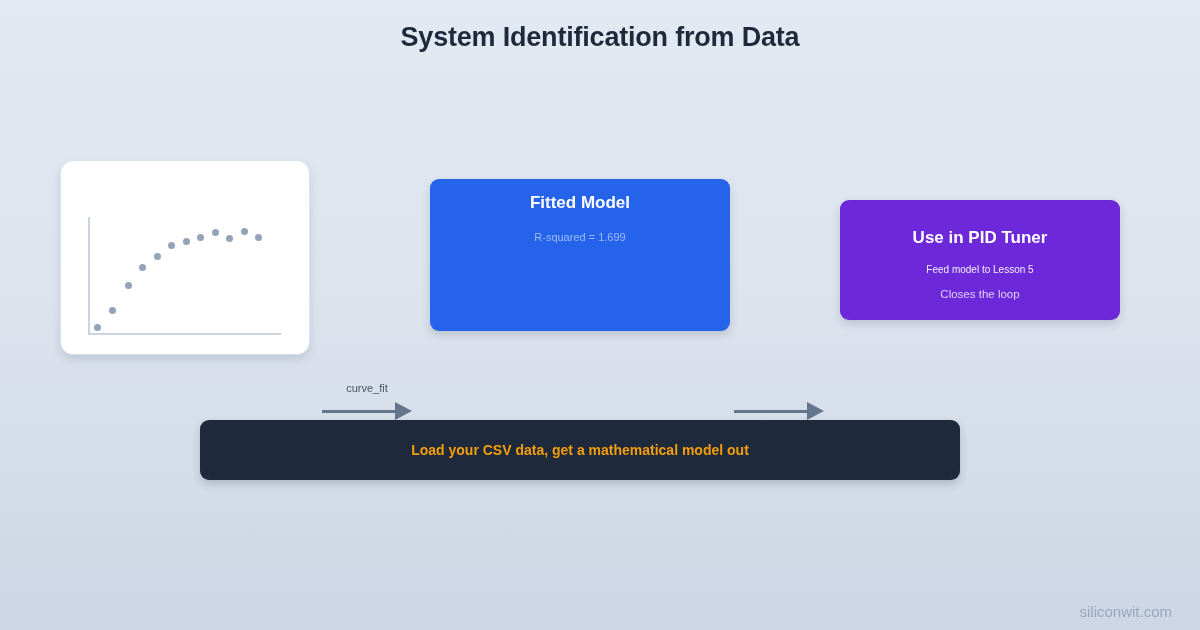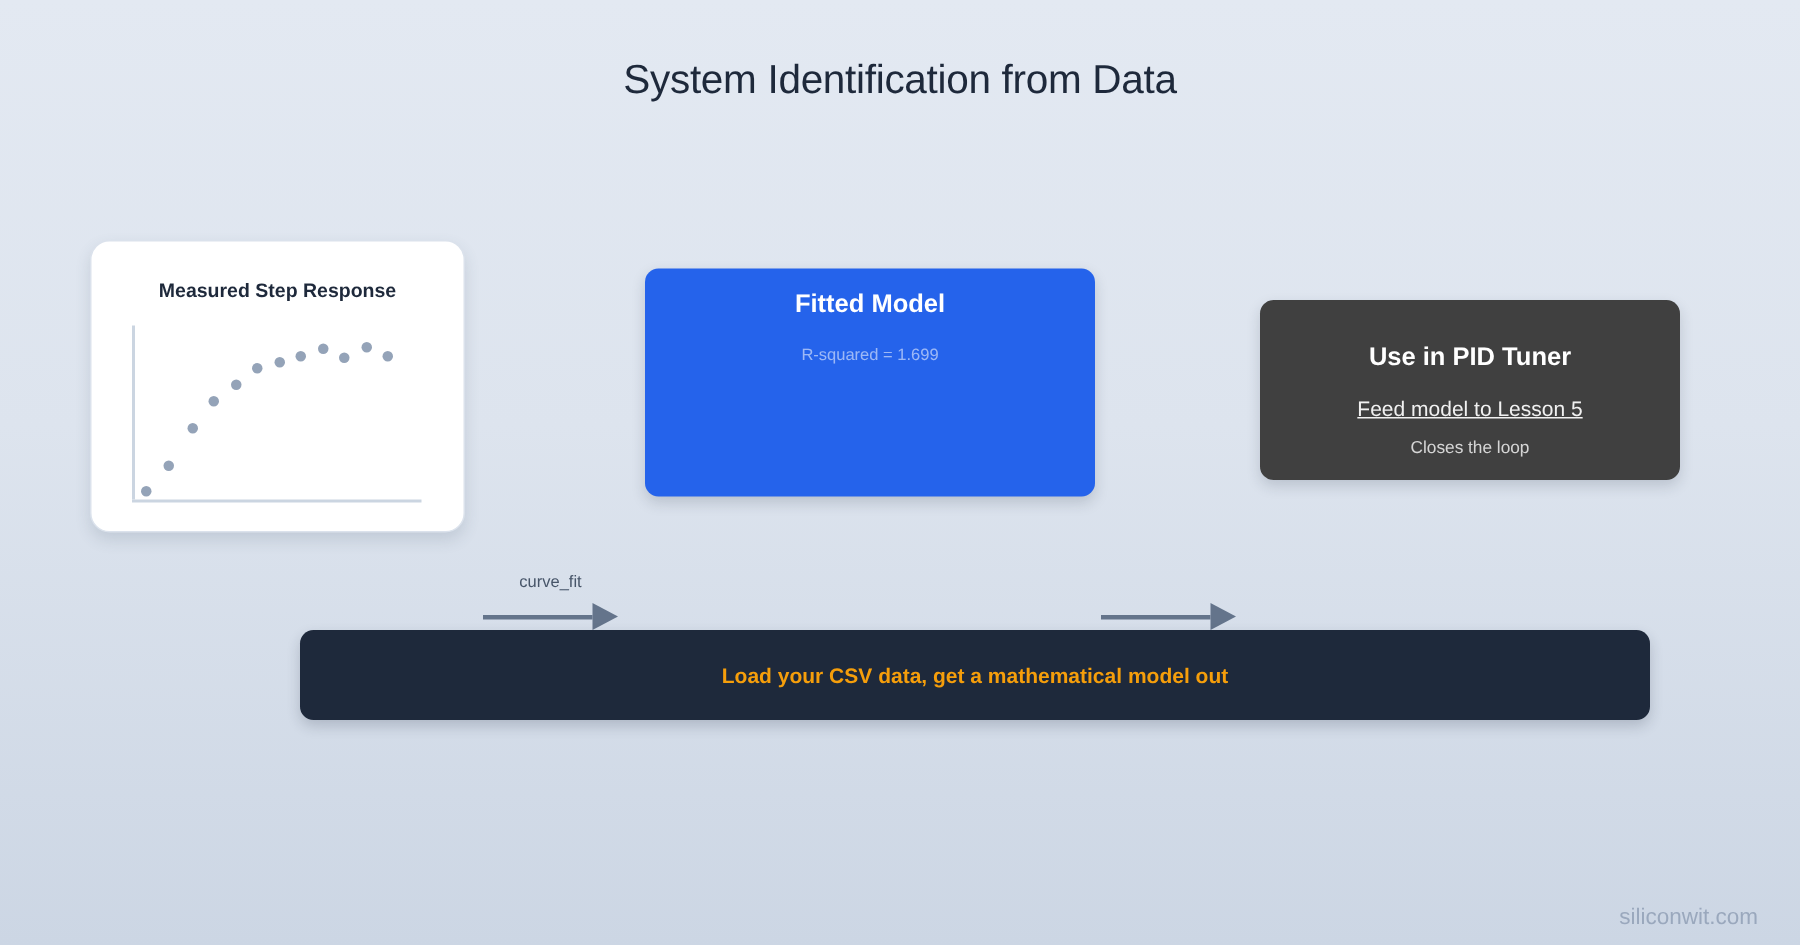--- a/index.html
+++ b/index.html
@@ -7,23 +7,23 @@
   body {
     font-family: "Liberation Sans", sans-serif;
     background: linear-gradient(180deg, #e3e9f2 0%, #dde4ee 45%, #ccd6e4 100%);
     position: relative;
     overflow: hidden;
   }
 
   
   .header { position:absolute; top:0; left:0; width:1200px; text-align:center; }
   .page-title {
-    margin-top:38px;
+    margin-top:22px;
     font-size:27px;
-    font-weight:normal;
+    font-weight:bold;
     color:#1e293b;
     letter-spacing:-0.2px;
   }
   .page-subtitle {
     margin-top:16px;
     font-size:14px;
     color:#64748b;
     font-weight:normal;
   }
 
@@ -113,32 +113,32 @@
     padding-top:14px;
   }
   #box-fitted .b-title { margin-bottom:18px; }
   #box-fitted .l1 { opacity:0.95; margin-bottom:16px; }
   #box-fitted .l2 { opacity:0.78; margin-bottom:15px; font-size:12.5px; }
   #box-fitted .l3 { opacity:0.55; font-size:11px; }
 
   #box-pid {
     left:840px; top:45px;
     width:280px; height:120px;
-    background:#404040;
+    background:#6d28d9;
     padding-top:28px;
   }
   #box-pid .b-title { margin-bottom:16px; }
-  #box-pid .l1 { opacity:0.93; margin-bottom:13px; font-size:14px;text-decoration:underline; }
+  #box-pid .l1 { opacity:0.93; margin-bottom:13px; font-size:10px; }
   #box-pid .l2 { opacity:0.78; font-size:11.5px; }
 
   
   .banner {
     position:absolute;
     left:200px; top:420px;
-    width:900px; height:60px;
+    width:760px; height:60px;
     background:#1e293b;
     border-radius:9px;
     display:flex;
     align-items:center;
     justify-content:center;
     box-shadow:0 4px 9px rgba(30,41,59,0.2);
   }
   .banner-text {
     font-size:14px;
     font-weight:bold;
@@ -156,21 +156,20 @@
 </head>
 <body>
 
 <div class="header">
   <div class="page-title">System Identification from Data</div>
 </div>
 
 <div class="flow">
 
   <div class="chart-card">
-    <div class="chart-card-title">Measured Step Response</div>
     <div class="plot">
       <div class="axis-y"></div>
       <div class="axis-x"></div>
 
     <div class="pt" style="left: 6.15px; top: 107.227px; background: rgb(148, 163, 184);"></div>
         <div class="pt" style="left: 20.625px; top: 90.3545px; background: rgb(148, 163, 184);"></div>
         <div class="pt" style="left: 36.7083px; top: 65.0455px; background: rgb(148, 163, 184);"></div>
         <div class="pt" style="left: 51.1833px; top: 47.1182px; background: rgb(148, 163, 184);"></div>
         <div class="pt" style="left: 65.6583px; top: 35.5182px; background: rgb(148, 163, 184);"></div>
         <div class="pt" style="left: 80.1333px; top: 24.9727px; background: rgb(148, 163, 184);"></div>

